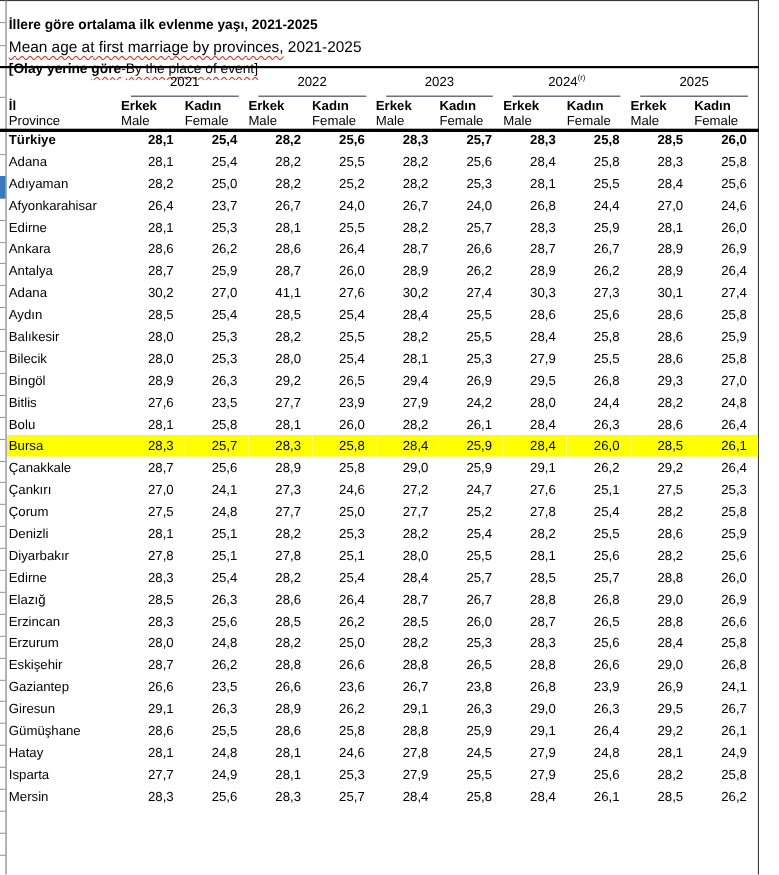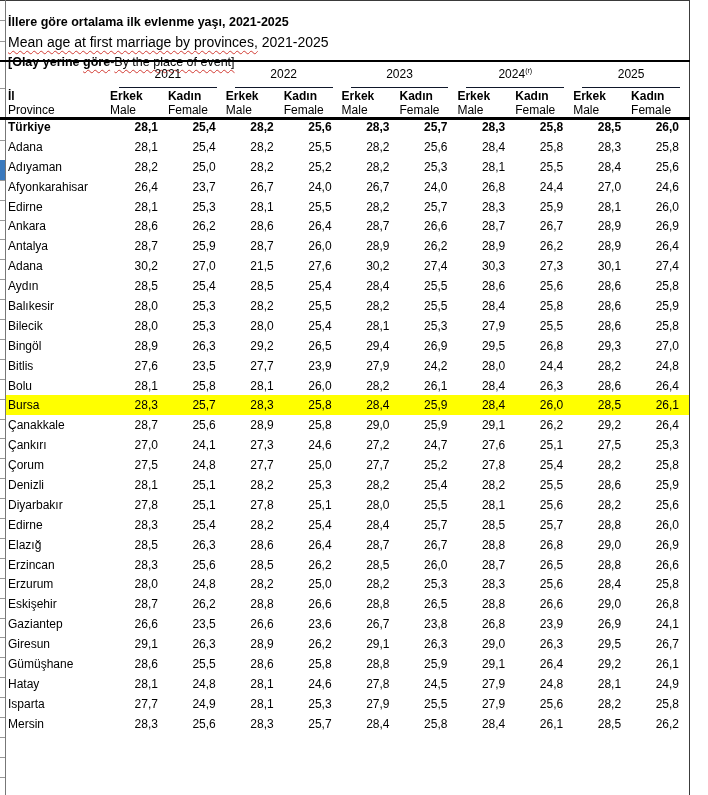--- a/index.html
+++ b/index.html
@@ -264,21 +264,21 @@
           <td class="num">26,2</td>
           <td class="num">28,9</td>
           <td class="num">26,2</td>
           <td class="num">28,9</td>
           <td class="num">26,4</td>
         </tr>
         <tr>
           <td class="prov">Adana</td>
           <td class="num">30,2</td>
           <td class="num">27,0</td>
-          <td class="num">21,5</td>
+          <td class="num">41,1</td>
           <td class="num">27,6</td>
           <td class="num">30,2</td>
           <td class="num">27,4</td>
           <td class="num">30,3</td>
           <td class="num">27,3</td>
           <td class="num">30,1</td>
           <td class="num">27,4</td>
         </tr>
         <tr>
           <td class="prov">Aydın</td>

